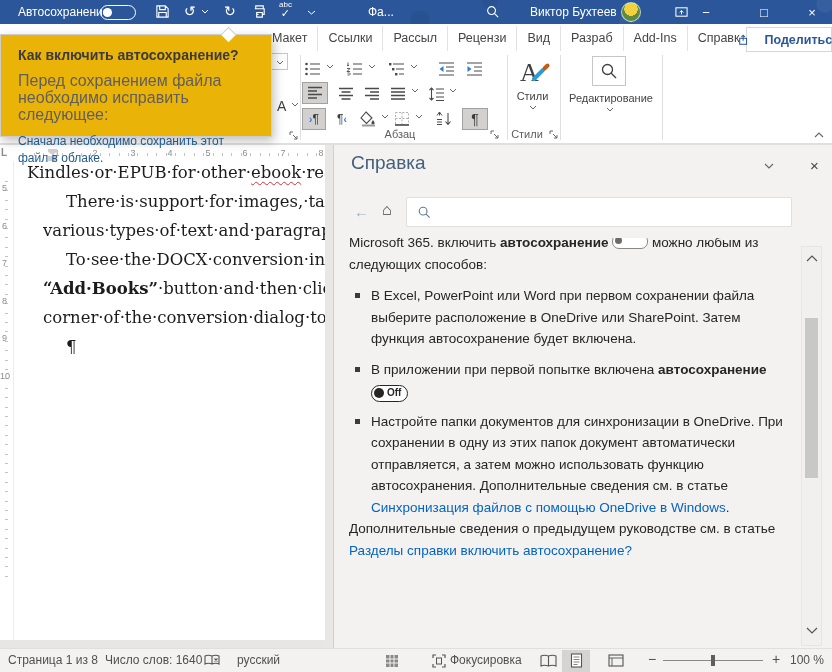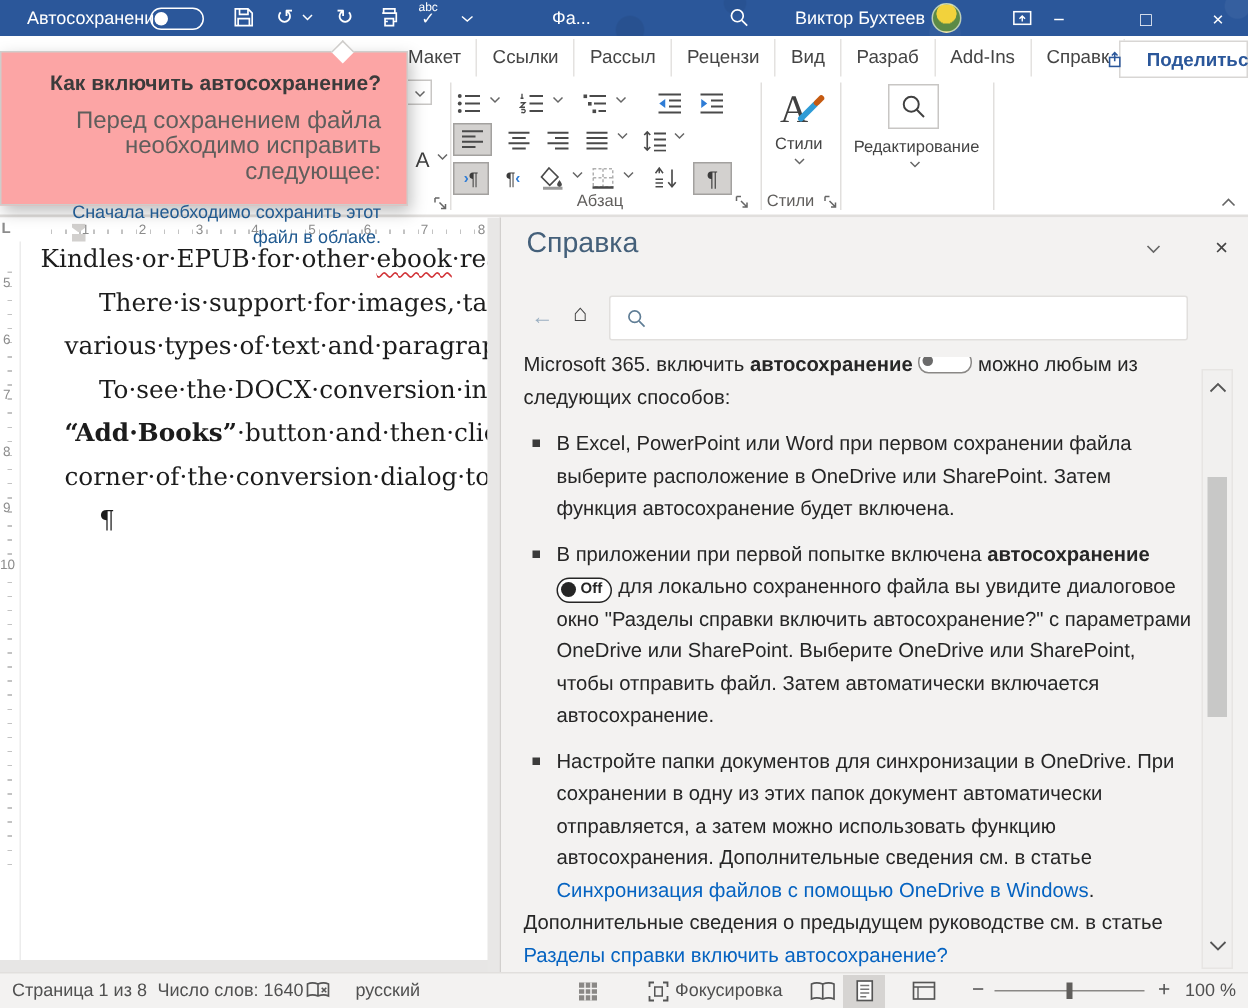--- a/index.html
+++ b/index.html
@@ -28,22 +28,22 @@
     display:flex;align-items:center;justify-content:center;gap:14px;color:#2b579a;font-size:12.5px;font-weight:bold;}
   
   .ribbon{left:0;top:52px;width:832px;height:91px;background:#fff;border-bottom:2px solid #e1dfdd;box-sizing:content-box;}
   .vsep{top:3px;width:1px;height:85px;background:#e1dfdd;}
   .rbtn{display:flex;align-items:center;justify-content:center;height:22px;}
   .sel{background:#d3d1cf;box-shadow:inset 0 0 0 1px #a3a19f;}
   .glabel{font-size:11px;color:#605e5c;text-align:center;}
   .ribtext{font-size:11px;color:#444;}
   svg{display:block;}
   
-  .tooltip{left:0;top:34px;width:272px;height:103px;background:#fca5a5;border:1px solid #cfcdcb;
-    box-shadow:2px 4px 10px rgba(0,0,0,.25);box-sizing:border-box;padding:12px 17px;z-index:60;text-align:right;}
+  .tooltip{left:0;top:34px;width:272px;height:103px;background:#eab308;border:1px solid #cfcdcb;
+    box-shadow:2px 4px 10px rgba(0,0,0,.25);box-sizing:border-box;padding:12px 17px;z-index:60;}
   .tooltip .caret{position:absolute;left:222px;top:-6px;width:10px;height:10px;background:#fff;
     border-left:1px solid #cfcdcb;border-top:1px solid #cfcdcb;transform:rotate(45deg);}
   .tt-title{font-size:14px;font-weight:bold;color:#3b3b3b;margin:0 0 9px 0;}
   .tt-body{font-size:16px;color:#605e5c;margin:0 0 10px 0;line-height:17px;}
   .tt-link{font-size:12px;color:#215a90;line-height:17px;cursor:pointer;}
   
   .docarea{left:0;top:145px;width:333px;height:503px;background:#fff;overflow:hidden;}
   .hruler{left:14px;top:2px;width:311px;height:14px;}
   .hnum{position:absolute;top:1px;font-size:9px;color:#8c8c8c;transform:translateX(-50%);}
   .hticks{position:absolute;left:20px;top:6px;width:300px;height:3px;
@@ -411,21 +411,21 @@
     </div>
 
     <div class="a help-content">
       <p class="intro"><span>Microsoft 365. включить </span><b class="hb">автосохранение</b> <span class="tgl-mini"></span><span> можно любым из следующих способов:</span></p>
       <ul class="hc-ul">
         <li>В Excel, PowerPoint или Word при первом сохранении файла выберите расположение в OneDrive или SharePoint. Затем функция автосохранение будет включена.</li>
         <li><span>В приложении при первой попытке включена </span><b class="hb">автосохранение</b>
           <span class="tgl-off">
               <span class="dot"></span>
               <span class="lbl">Off</span>
-            </span><span> для локально сохраненного файла вы увидите диалоговое окно "Разделы справки включить автосохранение?" с параметрами OneDrive или SharePoint. Выберите OneDrive или SharePoint, чтобы отправить файл. Затем автоматически включается автосохранение.</span></li>
+            </span></li>
         <li><span>Настройте папки документов для синхронизации в OneDrive. При сохранении в одну из этих папок документ автоматически отправляется, а затем можно использовать функцию автосохранения. Дополнительные сведения см. в статье </span><span class="hlink">Синхронизация файлов с помощью OneDrive в Windows</span><span>.</span></li>
       </ul>
       <p class="hfoot"><span>Дополнительные сведения о предыдущем руководстве см. в статье </span><span class="hlink">Разделы справки включить автосохранение?</span></p>
     </div>
 
     <div class="a sb-track"></div>
     <svg class="a" style="left:472px;top:110px;" width="12" height="7" viewBox="0 0 12 7">
         <path d="M1 6l5-5 5 5" fill="none" stroke="#555" stroke-width="1.2"></path>
       </svg>
     <div class="a sb-thumb"></div>

